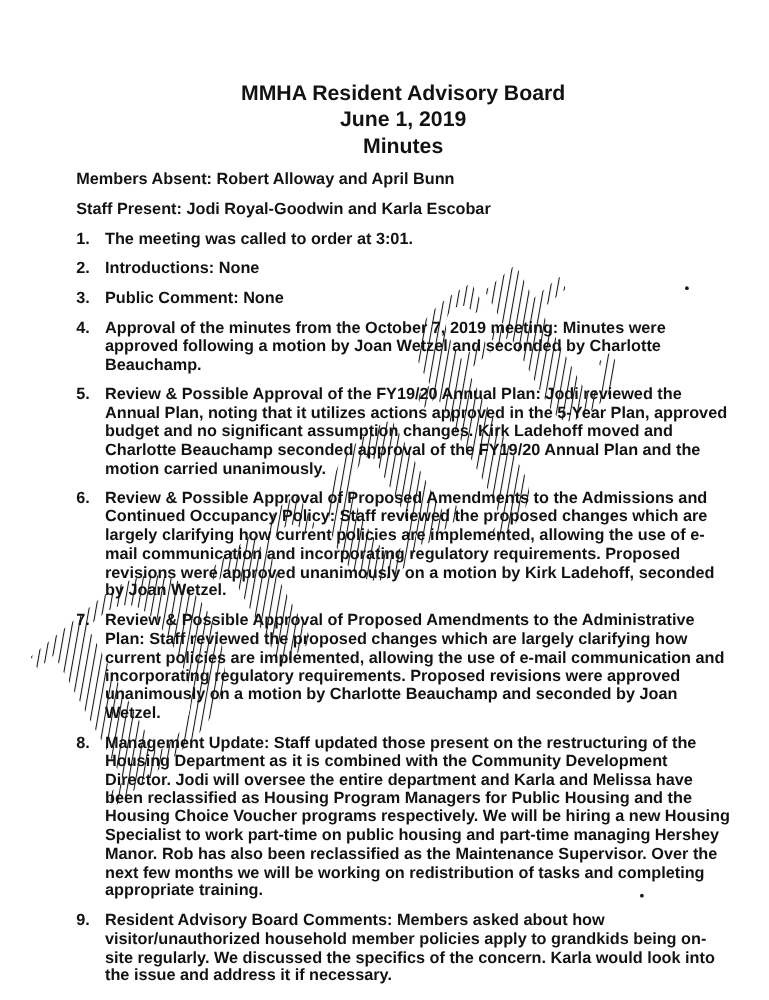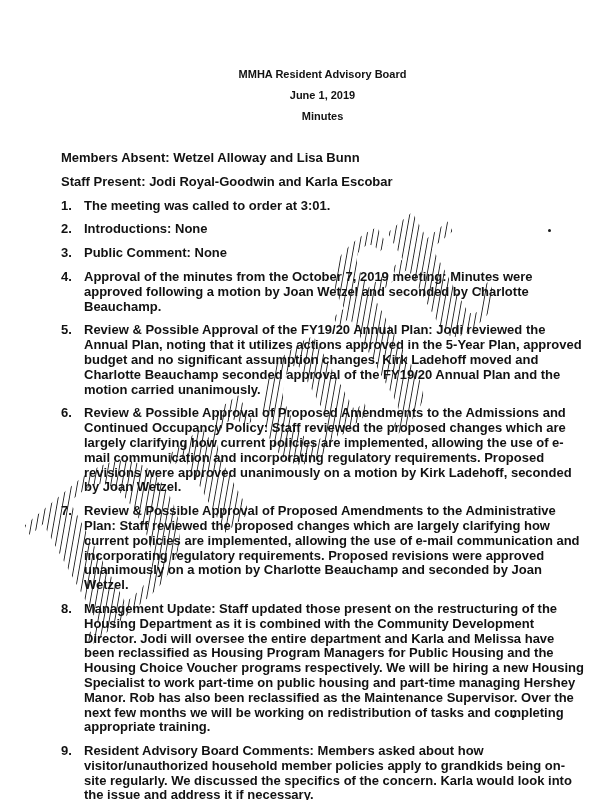--- a/index.html
+++ b/index.html
@@ -14,23 +14,23 @@
     -webkit-font-smoothing:antialiased;
   }
   .content {
     position:absolute;
     left:61px; top:64px;
     width:523px;
   }
   .doc-header {
     text-align:center;
     font-weight:bold;
-    font-size:11px;
+    font-size:17px;
     line-height:21px;
-    margin-bottom:24px;
+    margin-bottom:9px;
   }
   .meta-line {
     font-size:13px;
     font-weight:600;
     line-height:14.8px;
     margin:0 0 9px 0;
   }
   .num-item {
     display:flex;
     font-size:13px;
@@ -83,21 +83,21 @@
   <div class="scan-dot dot-2"></div>
 
   <div class="content">
 
     <div class="doc-header">
       <div>MMHA Resident Advisory Board</div>
       <div>June 1, 2019</div>
       <div>Minutes</div>
     </div>
 
-    <p class="meta-line">Members Absent: Wetzel Alloway and Lisa Bunn</p>
+    <p class="meta-line">Members Absent: Robert Alloway and April Bunn</p>
     <p class="meta-line">Staff Present: Jodi Royal-Goodwin and Karla Escobar</p>
 
     <div class="num-item">
       <span class="num">1.</span>
       <span class="txt">The meeting was called to order at 3:01.</span>
     </div>
     <div class="num-item">
       <span class="num">2.</span>
       <span class="txt">Introductions: None</span>
     </div>

